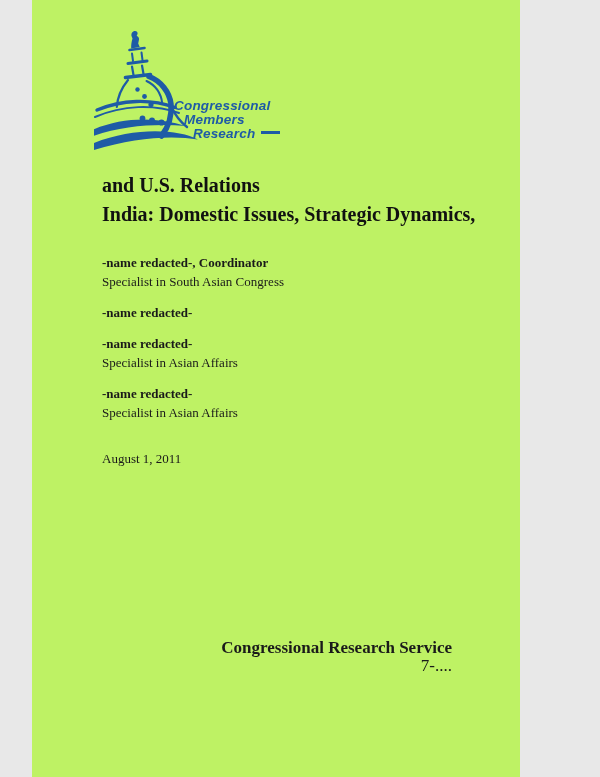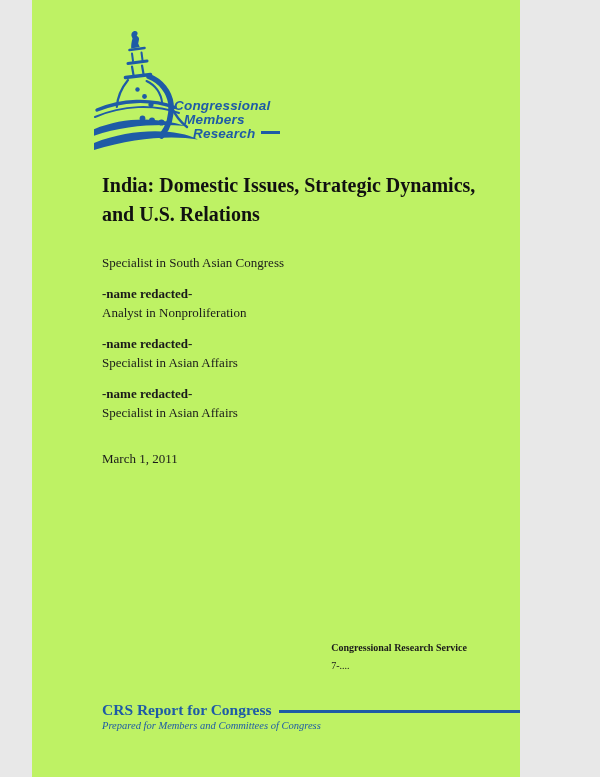--- a/index.html
+++ b/index.html
@@ -86,23 +86,24 @@
   .date-line {
     position: absolute;
     left: 70px;
     top: 451px;
     font-size: 13px;
   }
 
   
   .footer-right {
     position: absolute;
-    right: 53px;
+    right: 68px;
     top: 641px;
-    font-size: 10px;
+    text-align: right;
+    font-size: 17px;
     line-height: 14px;
   }
   .footer-org {
     font-weight: bold;
     margin-bottom: 4px;
   }
 
   
   .footer-banner {
     position: absolute;
@@ -172,50 +173,43 @@
       <path d="M0,113 C40,97 84,99 104,109.5 C78,105 40,107.5 0,120 Z" fill="#1e5ba6" stroke="none"></path>
     </svg>
     <div class="logo-text">
       <div class="logo-line1">Congressional</div>
       <div class="logo-line2">Members</div>
       <div class="logo-line3"><span>Research</span><span class="logo-dash"></span></div>
     </div>
   </div>
 
   <div class="title-block">
+    <div>and U.S. Relations</div>
     <div>India: Domestic Issues, Strategic Dynamics,</div>
-    <div>and U.S. Relations</div>
   </div>
 
   <div class="authors-block">
     <div class="author-pair">
+      <div class="author-name">-name redacted-, Coordinator</div>
       <div class="author-role">Specialist in South Asian Congress</div>
     </div>
     <div class="author-pair">
       <div class="author-name">-name redacted-</div>
-      <div class="author-role">Analyst in Nonproliferation</div>
     </div>
     <div class="author-pair">
       <div class="author-name">-name redacted-</div>
       <div class="author-role">Specialist in Asian Affairs</div>
     </div>
     <div class="author-pair">
       <div class="author-name">-name redacted-</div>
       <div class="author-role">Specialist in Asian Affairs</div>
     </div>
   </div>
 
-  <div class="date-line">March 1, 2011</div>
+  <div class="date-line">August 1, 2011</div>
 
   <div class="footer-right">
     <div class="footer-org">Congressional Research Service</div>
     <div>7-....</div>
   </div>
 
-  <div class="footer-banner">
-    <div class="banner-row">
-      <span class="banner-title">CRS Report for Congress</span>
-      <span class="banner-rule"></span>
-    </div>
-    <div class="banner-tagline">Prepared for Members and Committees of Congress</div>
-  </div>
 
 </div>
 
 </body></html>

